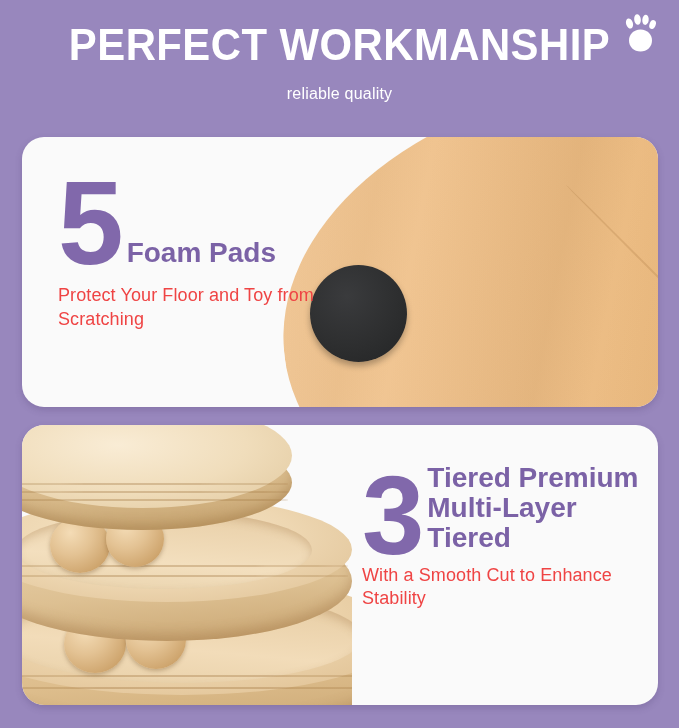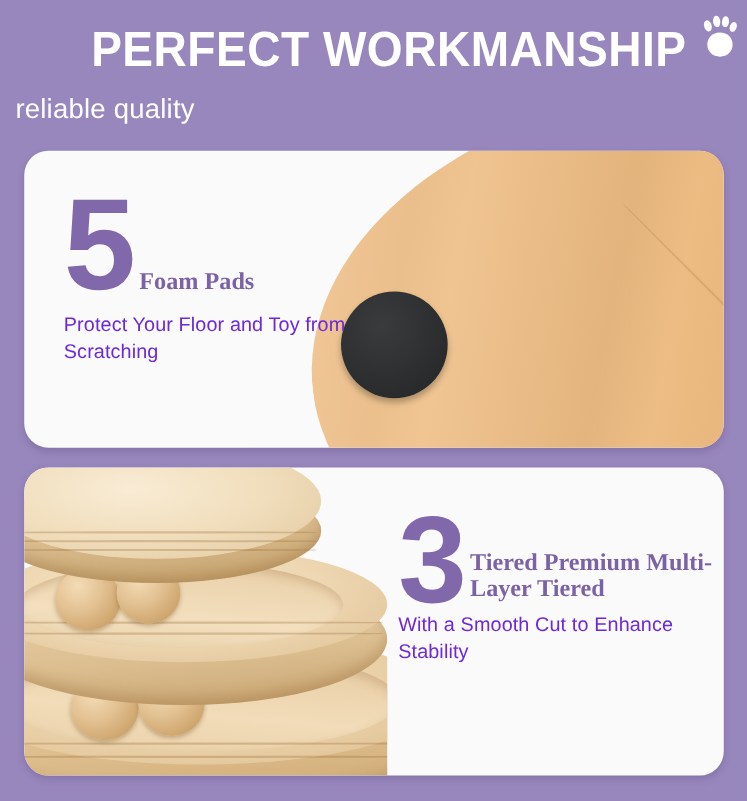--- a/index.html
+++ b/index.html
@@ -14,43 +14,43 @@
     background: #9887bd;
     position: relative;
   }
 
   
   #header {
     position: absolute;
     left: 0; top: 0;
     width: 661px;
     height: 130px;
-    margin-left: 14px;
   }
   #main-title {
     position: absolute;
     left: 0; top: 22px;
     width: 679px;
     text-align: center;
     color: #ffffff;
     font-size: 45px;
     font-weight: bold;
     letter-spacing: 0.5px;
     line-height: 1;
     font-family: "Liberation Sans Narrow", "Liberation Sans", sans-serif;
     transform: scaleX(0.93);
     transform-origin: center top;
     white-space: nowrap;
   }
   #subtitle {
     position: absolute;
     left: 0; top: 84px;
     width: 679px;
+    text-align: center;
     color: #ffffff;
-    font-size: 25px;
+    font-size: 16px;
     font-weight: normal;
     line-height: 1.2;
     letter-spacing: 0.2px;
   }
 
   
   #paw-icon {
     position: absolute;
     left: 620px;
     top: 12px;
@@ -216,29 +216,28 @@
   .big-number {
     color: #8168ab;
     font-size: 118px;
     font-weight: bold;
     line-height: 0.82;
     letter-spacing: -3px;
     font-family: "Liberation Sans", sans-serif;
   }
   .headline-label {
     color: #7b62a6;
-    font-size: 22px;
+    font-size: 28px;
     font-weight: bold;
     line-height: 1.08;
     padding-bottom: 4px;
     padding-left: 6px;
-    font-family: Liberation Serif, serif;
   }
   .desc {
-    color: #6d28d9;
+    color: #ef4444;
     font-size: 18px;
     font-weight: normal;
     line-height: 1.32;
     margin-top: 12px;
     letter-spacing: 0.1px;
   }
   #board-text .big-number { font-size: 112px; }
   #board-text .headline-label { padding-bottom: 8px; }
   #board-text .desc { margin-top: 2px; width: 300px; }
 </style>

